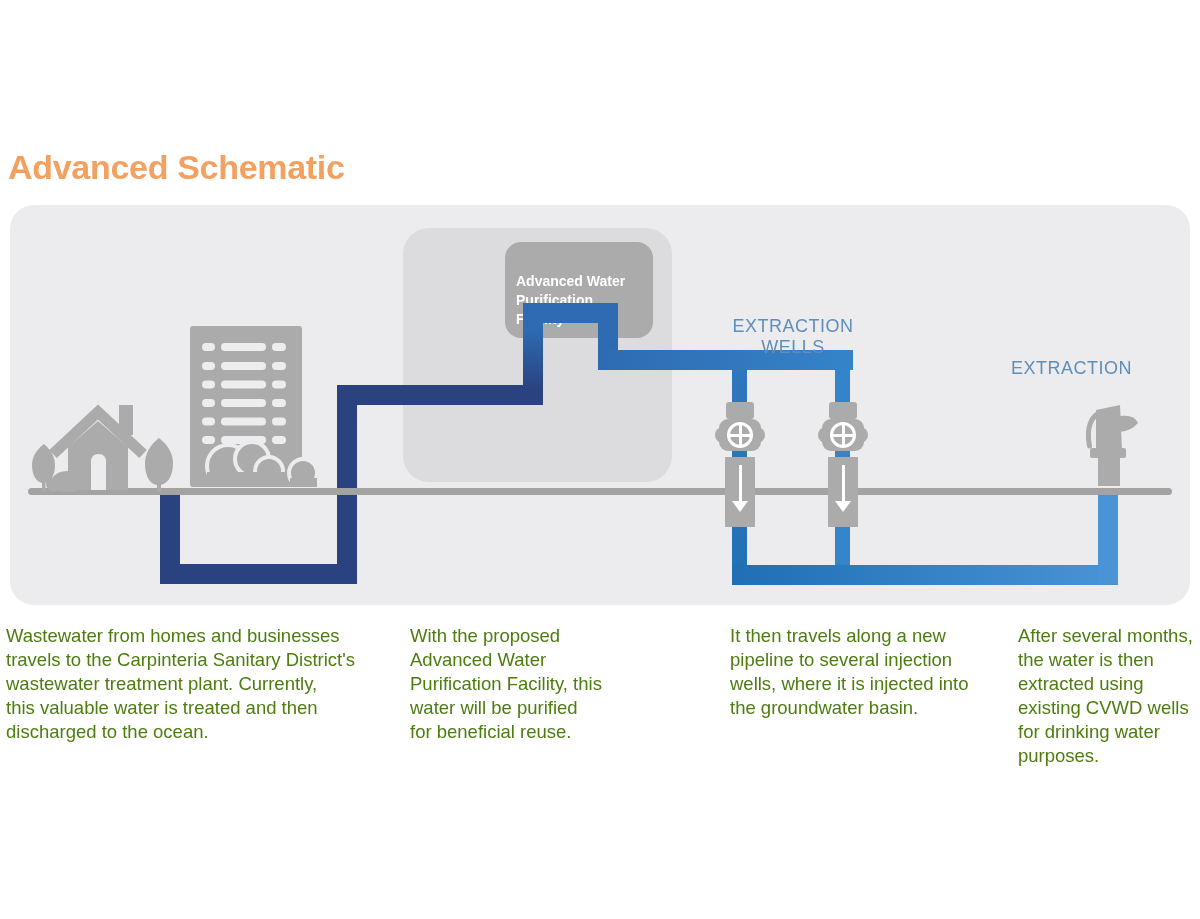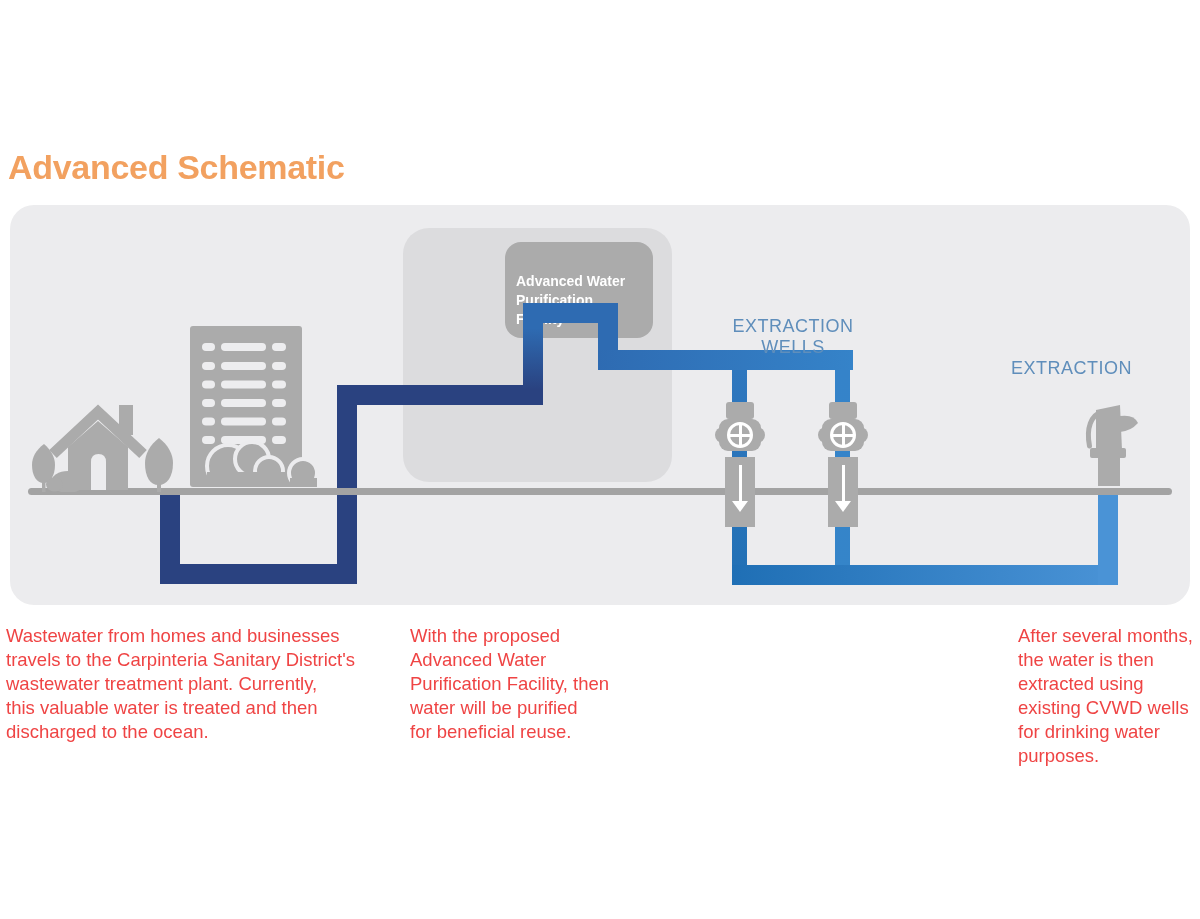--- a/index.html
+++ b/index.html
@@ -19,21 +19,21 @@
   .well .valve{position:absolute;left:1px;top:19px;width:42px;height:32px;background:#ABABAB;border-radius:9px;}
   .well .valve:before,.well .valve:after{content:"";position:absolute;top:8px;width:16px;height:16px;background:#ABABAB;border-radius:50%;}
   .well .valve:before{left:-4px;} .well .valve:after{right:-4px;}
   .well .ring{position:absolute;left:9px;top:22px;width:20px;height:20px;border:3px solid #ffffff;border-radius:50%;background:transparent;}
   .well .ring .vbar{position:absolute;left:8.5px;top:0;width:3px;height:20px;background:#ffffff;}
   .well .ring .hbar{position:absolute;left:0;top:8.5px;width:20px;height:3px;background:#ffffff;}
   .well .casing{position:absolute;left:7px;top:57px;width:30px;height:70px;background:#ABABAB;}
   .well .arrow-shaft{position:absolute;left:13.5px;top:8px;width:3px;height:38px;background:#ffffff;}
   .well .arrow-head{position:absolute;left:7px;top:44px;width:0;height:0;border-left:8px solid transparent;border-right:8px solid transparent;border-top:11px solid #ffffff;}
   .flow-label{font-size:18px;color:#5F8EBB;letter-spacing:0.5px;}
-  .caption{font-size:18.5px;line-height:24px;color:#ef4444;white-space:pre-line;}
+  .caption{font-size:18.5px;line-height:24px;color:#4d7c0f;white-space:pre-line;}
 </style>
 </head>
 <body>
 
 <div class="stage">
 
   <div class="abs diagram-bg"></div>
 
   <div class="abs group-box"></div>
 
@@ -140,23 +140,27 @@
 
   <div class="abs page-title">Advanced Schematic</div>
 
   <div class="abs caption" style="left:6px;top:624px;width:400px;">Wastewater from homes and businesses
 travels to the Carpinteria Sanitary District's
 wastewater treatment plant. Currently,
 this valuable water is treated and then
 discharged to the ocean.</div>
   <div class="abs caption" style="left:410px;top:624px;width:250px;">With the proposed
 Advanced Water
-Purification Facility, then
+Purification Facility, this
 water will be purified
 for beneficial reuse.</div>
+  <div class="abs caption" style="left:730px;top:624px;width:280px;">It then travels along a new
+pipeline to several injection
+wells, where it is injected into
+the groundwater basin.</div>
   <div class="abs caption" style="left:1018px;top:624px;width:185px;">After several months,
 the water is then
 extracted using
 existing CVWD wells
 for drinking water
 purposes.</div>
 
 </div>
 
 </body></html>

